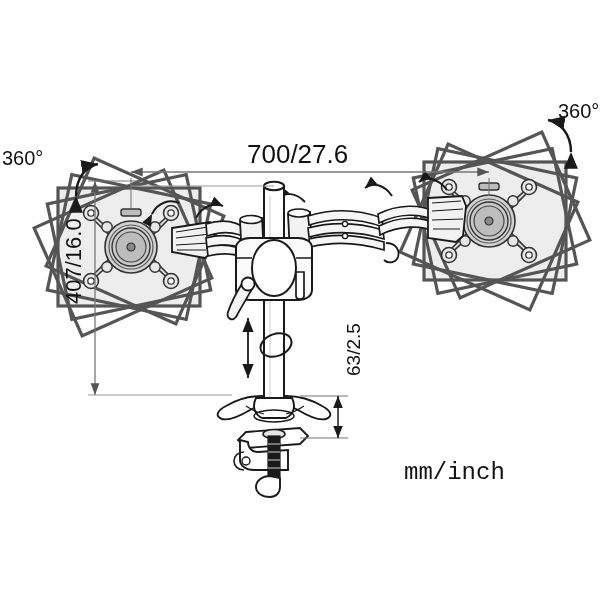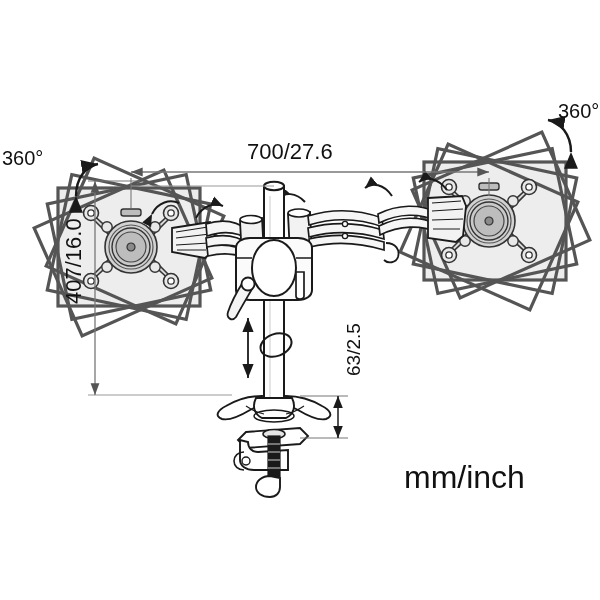--- a/index.html
+++ b/index.html
@@ -27,41 +27,42 @@
   .dimtext {
     position: absolute;
     color: #111111;
     font-family: "Liberation Sans", sans-serif;
     white-space: nowrap;
     line-height: 1;
   }
   .t-width {
     left: 247px;
     top: 141px;
-    font-size: 22px;
+    font-size: 26px;
     text-align: center;
   }
   .t-height {
     left: 63px;
     top: 304px;
     font-size: 22px;
     transform: rotate(-90deg);
     transform-origin: left top;
   }
   .t-depth {
     left: 344px;
     top: 376px;
     font-size: 19px;
     transform: rotate(-90deg);
     transform-origin: left top;
   }
   .t-units {
     left: 404px;
     top: 461px;
-    font-size: 32px;
+    font-size: 24px;
+    font-family: Liberation Mono, monospace;
   }
   .t-rot-left {
     left: 2px;
     top: 148px;
     font-size: 20px;
   }
   .t-rot-right {
     left: 558px;
     top: 101px;
     font-size: 20px;

